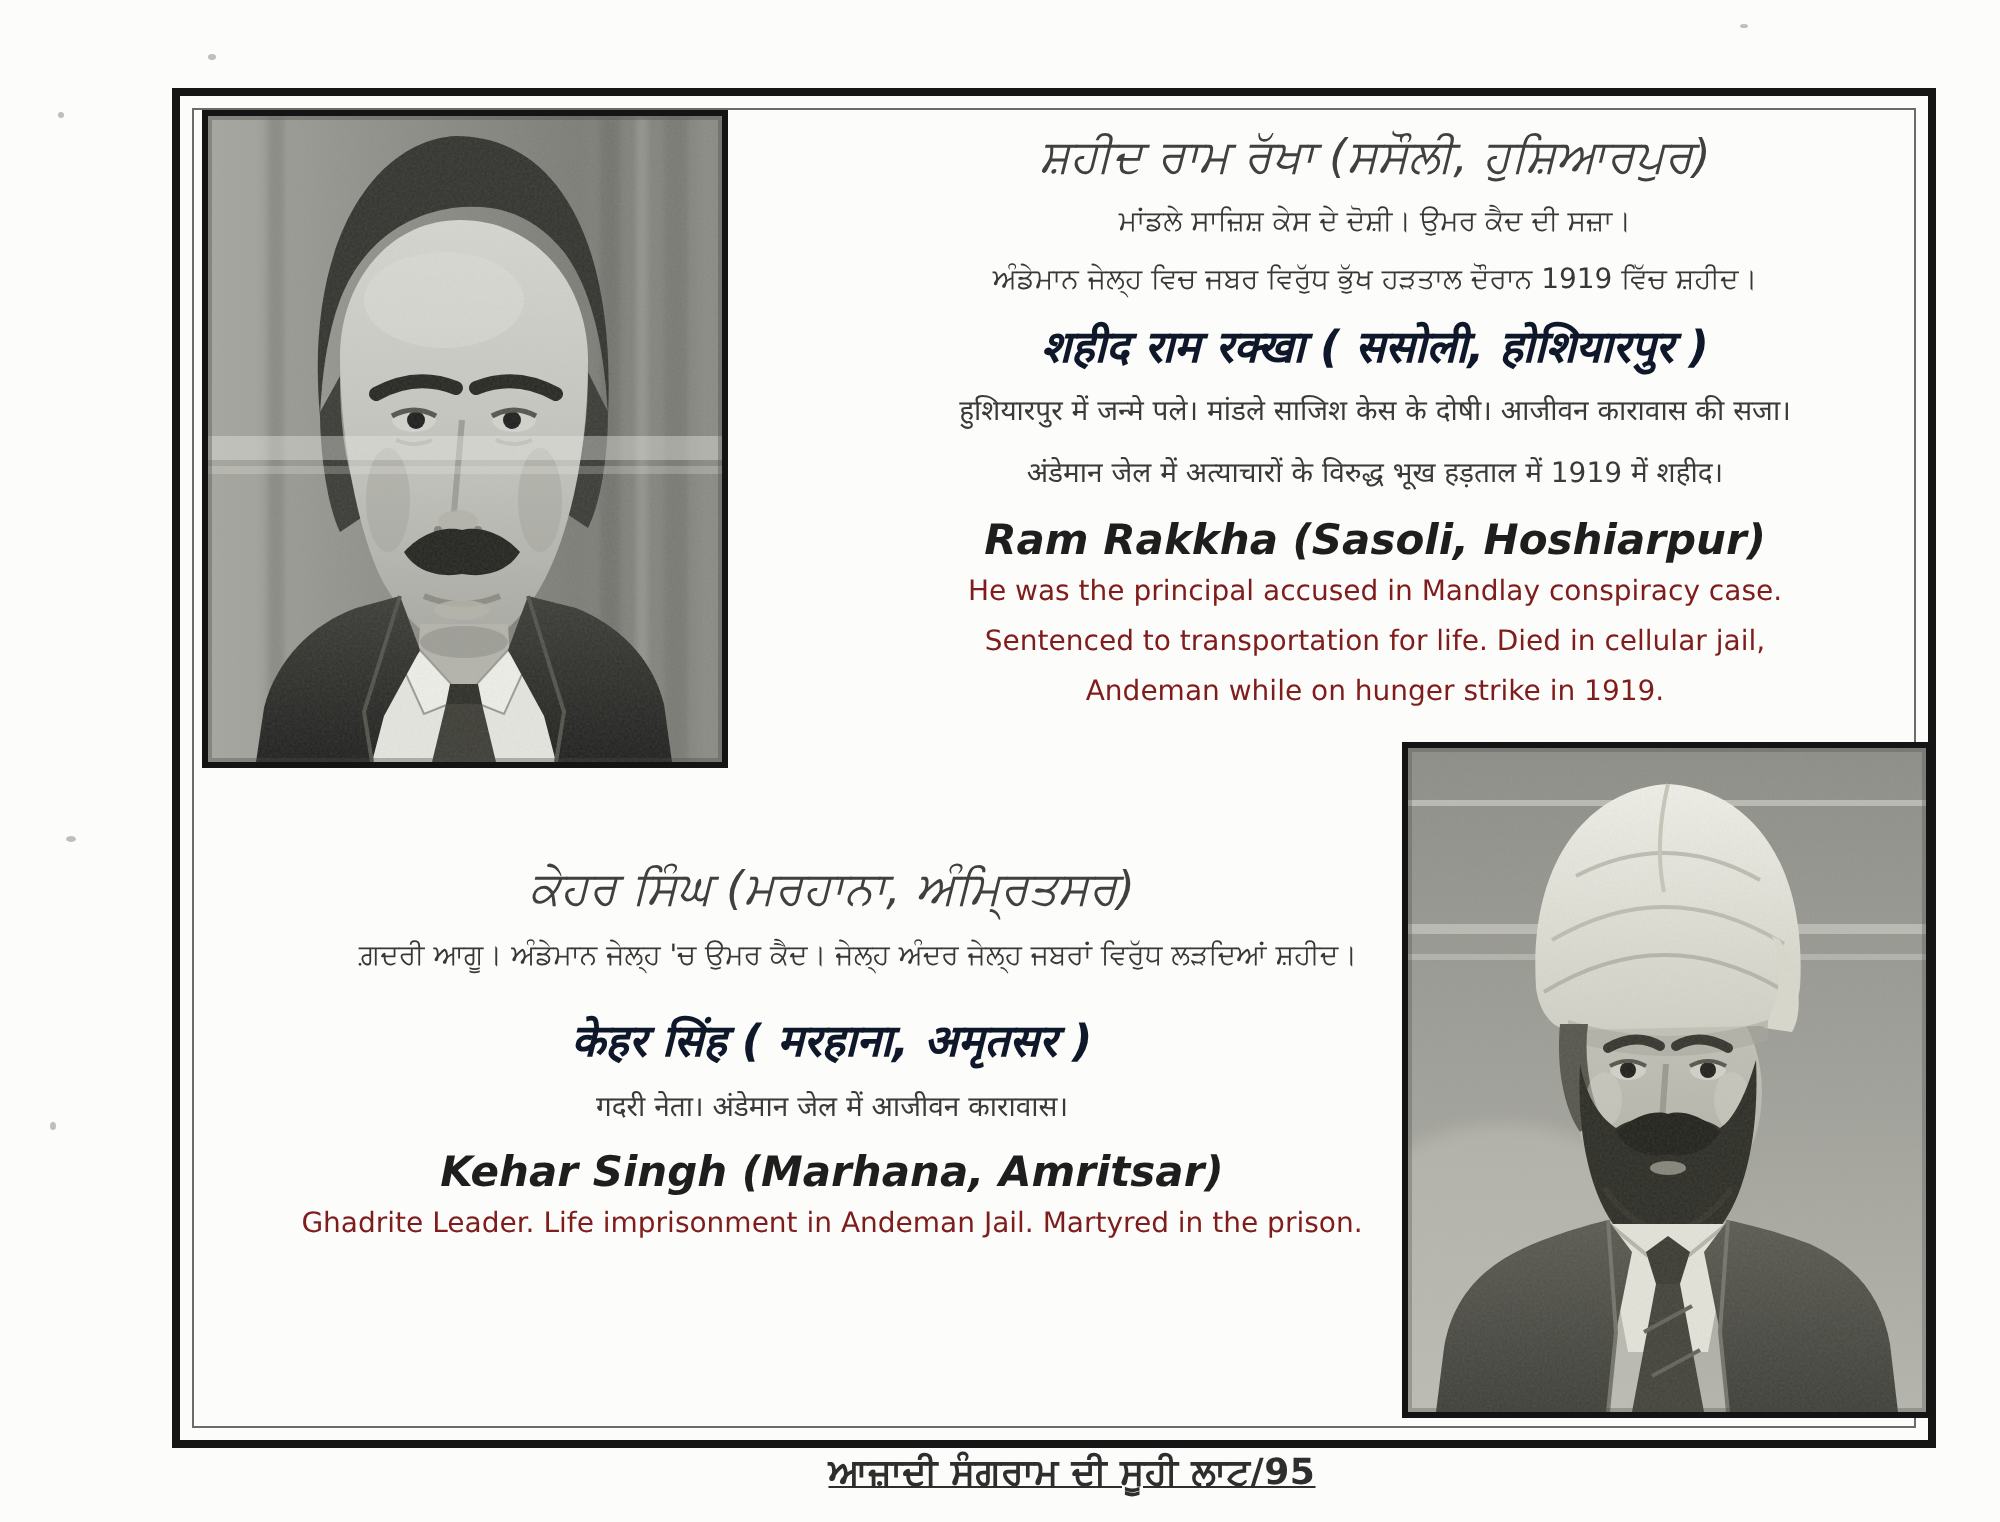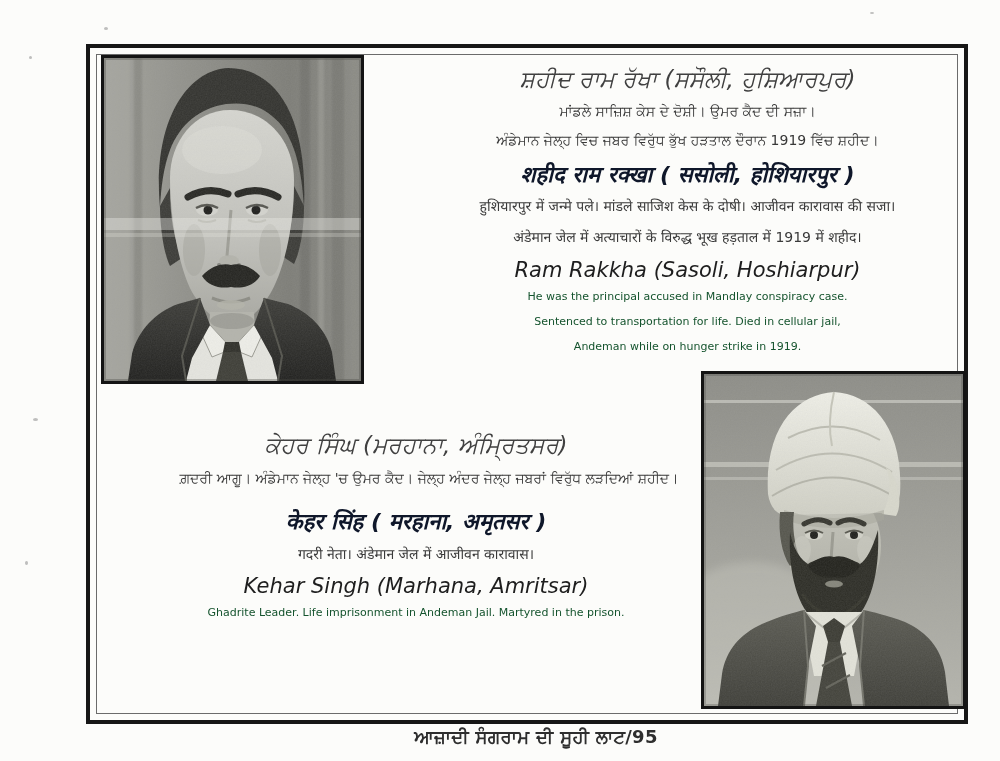--- a/index.html
+++ b/index.html
@@ -30,26 +30,26 @@
   .bio-1{left:415px;top:64px;width:545px;}
   .bio-2{left:116px;top:430px;width:600px;}
 
   .pa-head{font-size:23px;line-height:30px;font-weight:normal;font-style:italic;color:#404040;margin-bottom:3px;}
   .pa-line{font-size:14px;line-height:29px;color:#383838;}
   .bio-2 .pa-line{line-height:31px;margin-left:26px;}
   .hi-head{font-size:22px;line-height:33px;font-weight:bold;font-style:italic;color:#0f172a;margin-top:3px;}
   .hi-line{font-size:14px;line-height:31px;color:#3a3a3a;}
   .bio-2 .hi-head{margin-top:11px;}
   .bio-2 .hi-line{line-height:30px;margin-top:1px;}
-  .en-head{font-size:21px;line-height:28px;font-weight:normal;font-style:italic;color:#1e1e1e;margin-top:3px;}
-  .en-line{font-size:11px;line-height:25px;color:#14532d;}
+  .en-head{font-size:21px;line-height:28px;font-weight:bold;font-style:italic;color:#1e1e1e;margin-top:3px;}
+  .en-line{font-size:14px;line-height:25px;color:#7f1d1d;}
 
   .footer{
     position:absolute;left:96px;top:726px;width:880px;text-align:center;
-    font-size:18px;font-weight:bold;color:#2e2e2e;letter-spacing:.3px;
+    font-size:18px;font-weight:bold;color:#2e2e2e;letter-spacing:.3px;text-decoration:underline;
   }
 </style>
 </head>
 <body>
 
 <div class="canvas">
 
   <div class="speck" style="left:104px;top:27px;width:4px;height:3px;"></div>
   <div class="speck" style="left:29px;top:56px;width:3px;height:3px;"></div>
   <div class="speck" style="left:33px;top:418px;width:5px;height:3px;"></div>

